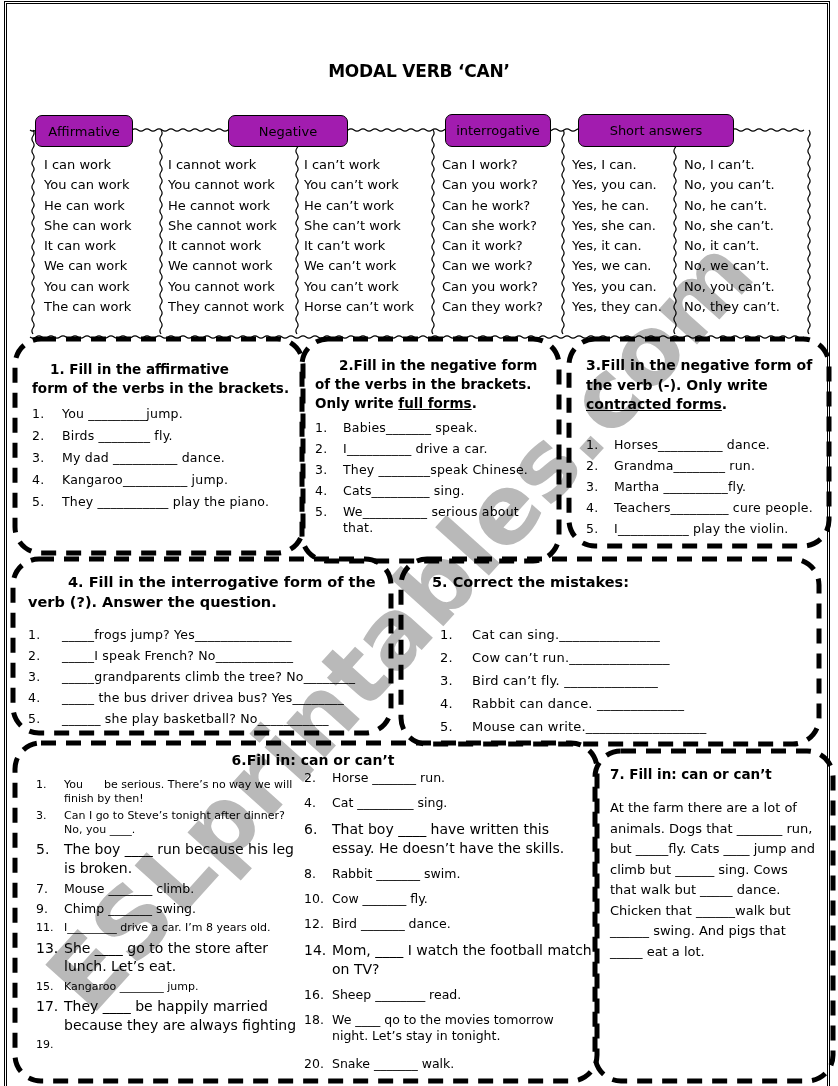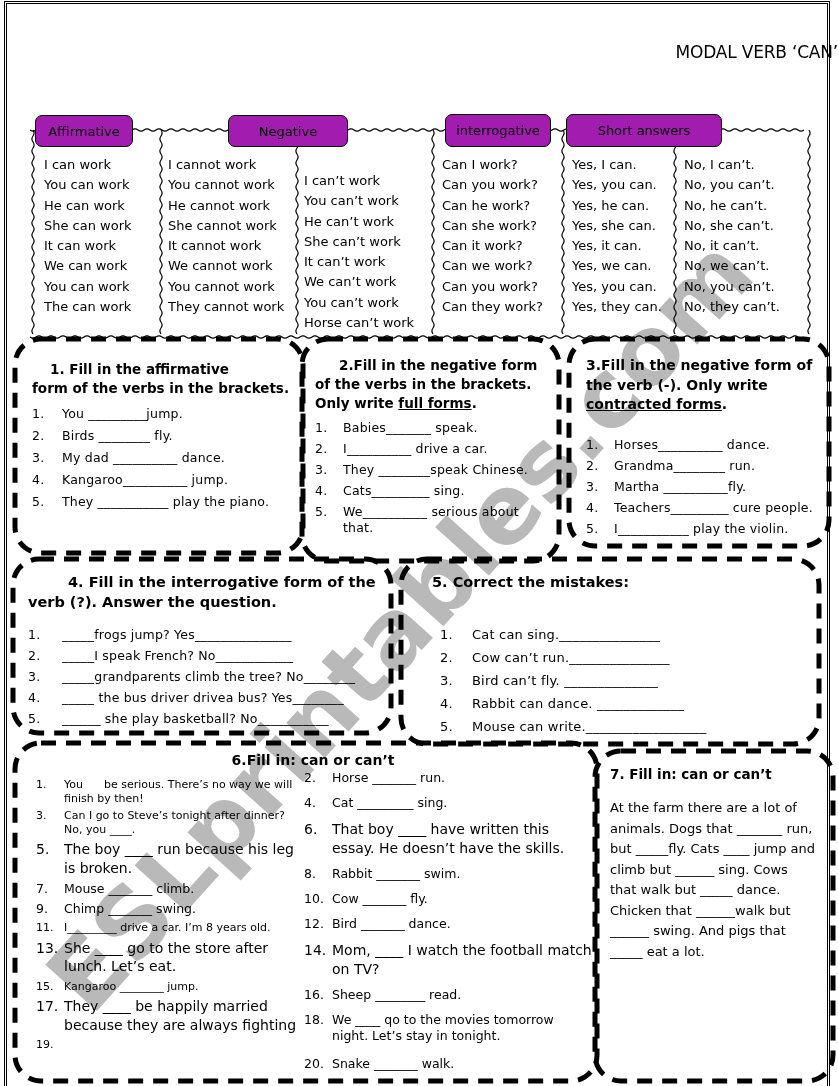--- a/index.html
+++ b/index.html
@@ -1,21 +1,21 @@
 <!DOCTYPE html>
 <html><head>
 <meta charset="utf-8">
 <style>
   html,body{margin:0;padding:0;background:#fff;}
   .page{position:relative;width:838px;height:1086px;background:#fff;overflow:hidden;
         font-family:"DejaVu Sans",sans-serif;color:#000;}
   .page-border{position:absolute;left:4px;top:1px;width:826px;height:1200px;
         border:3px double #000;box-sizing:border-box;pointer-events:none;z-index:0;}
-  .title{position:absolute;top:42px;left:0;width:100%;text-align:right;
-        font-size:17px;font-weight:normal;letter-spacing:-0.2px;z-index:2;}
+  .title{position:absolute;top:61px;left:0;width:100%;text-align:center;
+        font-size:17px;font-weight:bold;letter-spacing:-0.2px;z-index:2;}
 
   
   .gtable{position:absolute;left:30px;top:113px;width:780px;height:232px;z-index:2;}
   svg.wave{position:absolute;overflow:visible;}
   .tbl-label{position:absolute;background:#a21caf;border:1px solid #000;border-radius:7px;
         display:flex;align-items:center;justify-content:center;font-size:13px;z-index:3;}
   .tcol{position:absolute;z-index:2;}
   .trow{font-weight:normal;font-size:13px;line-height:20.3px;white-space:nowrap;}
   .tcol.wrapcol .trow{white-space:normal;}
 
@@ -115,21 +115,21 @@
     <svg class="wave" style="left:642px;top:17px;" width="6" height="207">
         <path d="M3 0 Q 5.2 3 3 6 Q 0.7999999999999998 9 3 12 Q 5.2 15 3 18 Q 0.7999999999999998 21 3 24 Q 5.2 27 3 30 Q 0.7999999999999998 33 3 36 Q 5.2 39 3 42 Q 0.7999999999999998 45 3 48 Q 5.2 51 3 54 Q 0.7999999999999998 57 3 60 Q 5.2 63 3 66 Q 0.7999999999999998 69 3 72 Q 5.2 75 3 78 Q 0.7999999999999998 81 3 84 Q 5.2 87 3 90 Q 0.7999999999999998 93 3 96 Q 5.2 99 3 102 Q 0.7999999999999998 105 3 108 Q 5.2 111 3 114 Q 0.7999999999999998 117 3 120 Q 5.2 123 3 126 Q 0.7999999999999998 129 3 132 Q 5.2 135 3 138 Q 0.7999999999999998 141 3 144 Q 5.2 147 3 150 Q 0.7999999999999998 153 3 156 Q 5.2 159 3 162 Q 0.7999999999999998 165 3 168 Q 5.2 171 3 174 Q 0.7999999999999998 177 3 180 Q 5.2 183 3 186 Q 0.7999999999999998 189 3 192 Q 5.2 195 3 198 Q 0.7999999999999998 201 3 204" fill="none" stroke="#000" stroke-width="1.2"></path>
       </svg>
     <svg class="wave" style="left:776px;top:17px;" width="6" height="207">
         <path d="M3 0 Q 5.2 3 3 6 Q 0.7999999999999998 9 3 12 Q 5.2 15 3 18 Q 0.7999999999999998 21 3 24 Q 5.2 27 3 30 Q 0.7999999999999998 33 3 36 Q 5.2 39 3 42 Q 0.7999999999999998 45 3 48 Q 5.2 51 3 54 Q 0.7999999999999998 57 3 60 Q 5.2 63 3 66 Q 0.7999999999999998 69 3 72 Q 5.2 75 3 78 Q 0.7999999999999998 81 3 84 Q 5.2 87 3 90 Q 0.7999999999999998 93 3 96 Q 5.2 99 3 102 Q 0.7999999999999998 105 3 108 Q 5.2 111 3 114 Q 0.7999999999999998 117 3 120 Q 5.2 123 3 126 Q 0.7999999999999998 129 3 132 Q 5.2 135 3 138 Q 0.7999999999999998 141 3 144 Q 5.2 147 3 150 Q 0.7999999999999998 153 3 156 Q 5.2 159 3 162 Q 0.7999999999999998 165 3 168 Q 5.2 171 3 174 Q 0.7999999999999998 177 3 180 Q 5.2 183 3 186 Q 0.7999999999999998 189 3 192 Q 5.2 195 3 198 Q 0.7999999999999998 201 3 204" fill="none" stroke="#000" stroke-width="1.2"></path>
       </svg>
 
     <div class="tbl-label" style="left:5px;top:2px;width:96px;height:30px;">Affirmative</div>
     <div class="tbl-label" style="left:198px;top:2px;width:118px;height:30px;">Negative</div>
     <div class="tbl-label" style="left:415px;top:1px;width:104px;height:31px;">interrogative</div>
-    <div class="tbl-label" style="left:536px;top:1px;width:154px;height:31px;text-align:right;">Short answers</div>
+    <div class="tbl-label" style="left:548px;top:1px;width:154px;height:31px;text-align:right;">Short answers</div>
 
     <div class="tcol" style="left:14px;top:42px;width:112px;">
         <div class="trow">I can work</div>
         <div class="trow">You can work</div>
         <div class="trow">He can work</div>
         <div class="trow">She can work</div>
         <div class="trow">It can work</div>
         <div class="trow">We can work</div>
         <div class="trow">You can work</div>
         <div class="trow">The can work</div>
@@ -137,21 +137,21 @@
     <div class="tcol wrapcol" style="left:138px;top:42px;width:120px;">
         <div class="trow">I cannot  work</div>
         <div class="trow">You cannot work</div>
         <div class="trow">He cannot work</div>
         <div class="trow">She cannot work</div>
         <div class="trow">It cannot work</div>
         <div class="trow">We cannot work</div>
         <div class="trow">You cannot work</div>
         <div class="trow">They cannot work</div>
       </div>
-    <div class="tcol" style="left:274px;top:42px;width:124px;margin-top:16px;">
+    <div class="tcol" style="left:274px;top:42px;width:124px;">
         <div class="trow">I can’t  work</div>
         <div class="trow">You can’t work</div>
         <div class="trow">He can’t work</div>
         <div class="trow">She can’t work</div>
         <div class="trow">It can’t work</div>
         <div class="trow">We can’t work</div>
         <div class="trow">You can’t work</div>
         <div class="trow">Horse can’t work</div>
       </div>
     <div class="tcol" style="left:412px;top:42px;width:116px;">

